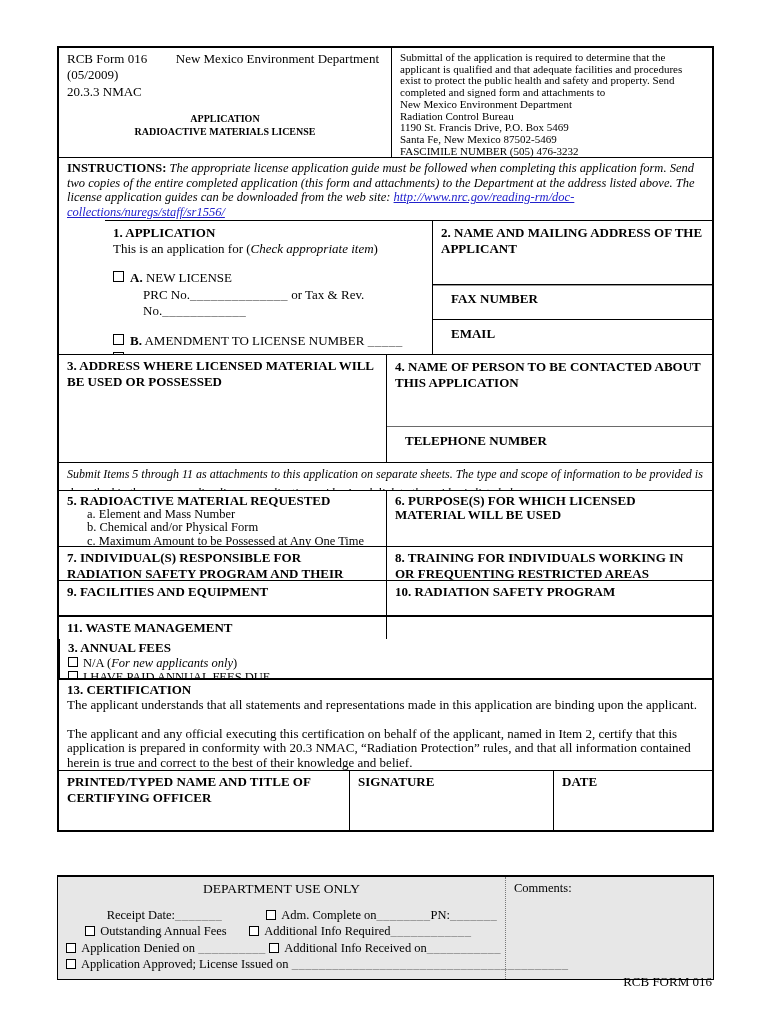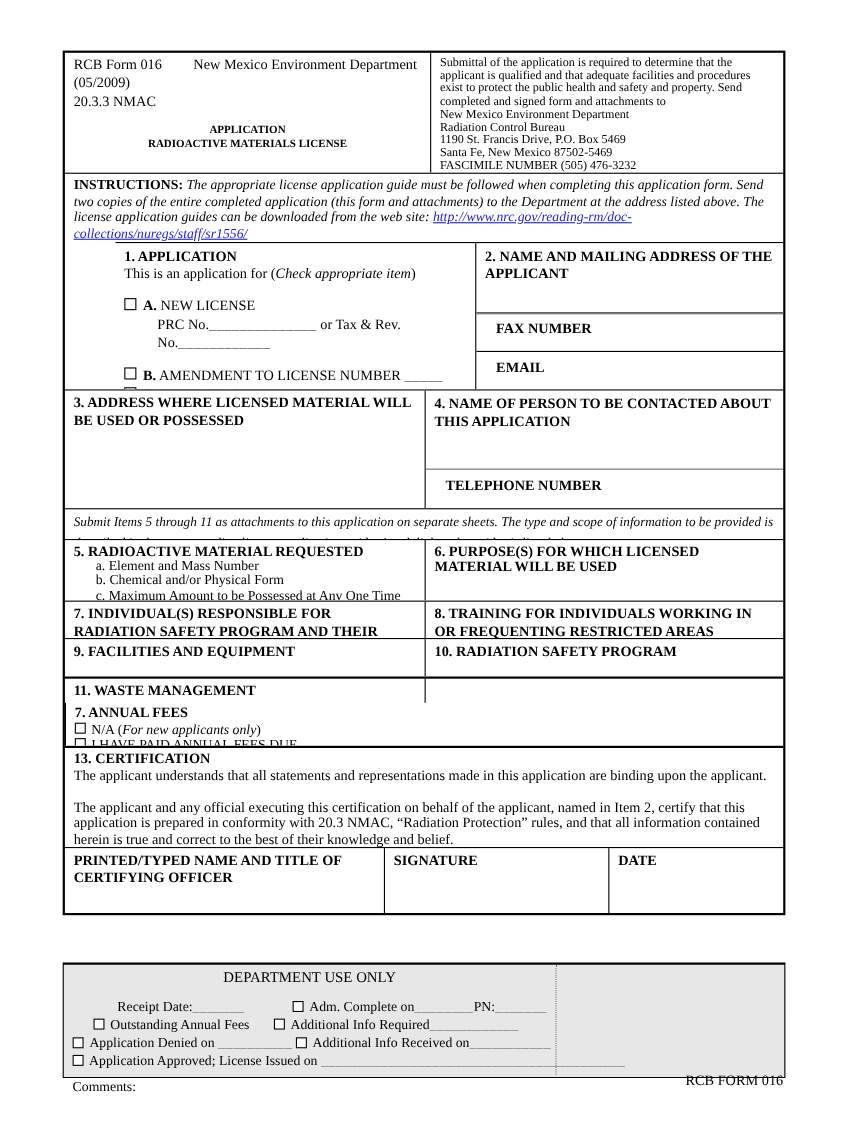--- a/index.html
+++ b/index.html
@@ -63,21 +63,21 @@
   .row13{display:block;height:92px;border-top:2px solid #000;font-size:13px;line-height:14.8px;padding:3px 8px;}
   .para-gap{height:14px;}
   
   .sigrow{height:60px;}
   .sig-name{width:291px;border-right:1px solid #000;flex:none;}
   .sig-sig{width:204px;border-right:1px solid #000;flex:none;}
   .sig-date{flex:1;}
   
   .warnrow{display:block;height:40px;font-weight:bold;font-size:13px;line-height:15.5px;padding:3px 8px;}
   
-  .deptbox{position:absolute;left:57px;top:875px;width:657px;height:105px;border:1px solid #000;border-top:2px solid #000;background:var(--dept-bg);display:flex;flex-direction:column;}
+  .deptbox{position:absolute;left:57px;top:875px;width:657px;height:105px;border:1px solid #000;border-top:2px solid #000;background:var(--dept-bg);display:flex;}
   .dept-left{width:448px;border-right:1px dotted #777;padding:4px 8px;flex:none;}
   .dept-title{text-align:center;font-size:13.5px;margin-bottom:9px;}
   .dline{font-size:12.5px;line-height:16.5px;white-space:nowrap;}
   .dline .cb{width:10px;height:10px;border-width:1.2px;margin-right:5px;}
   .dit{display:inline-block;text-align:center;}
   .w197{width:197px;}
   .w180{width:180px;}
   .w200{width:200px;}
   .dept-right{flex:1;padding:4px 8px;font-size:12.5px;}
   .deptbox .blank{color:#787878;}
@@ -206,21 +206,21 @@
     <div class="cell rc">
       <div class="heading">10. RADIATION SAFETY PROGRAM</div>
     </div>
   </div>
 
   <div class="row row1112">
     <div class="cell lc">
       <div class="heading">11. WASTE MANAGEMENT</div>
     </div>
     <div class="cell rc s12-cell">
-      <div class="heading">7. ANNUAL FEES</div>
+      <div class="heading">3. ANNUAL FEES</div>
       <div class="feeopt">
         <span class="cb"></span>
         <span><span>N/A (</span><span class="i">For new applicants only</span><span>)</span></span>
       </div>
       <div class="feeopt">
         <span class="cb"></span>
         <span>I HAVE PAID ANNUAL FEES DUE</span>
       </div>
       <div class="feeopt">
         <span class="cb"></span>

